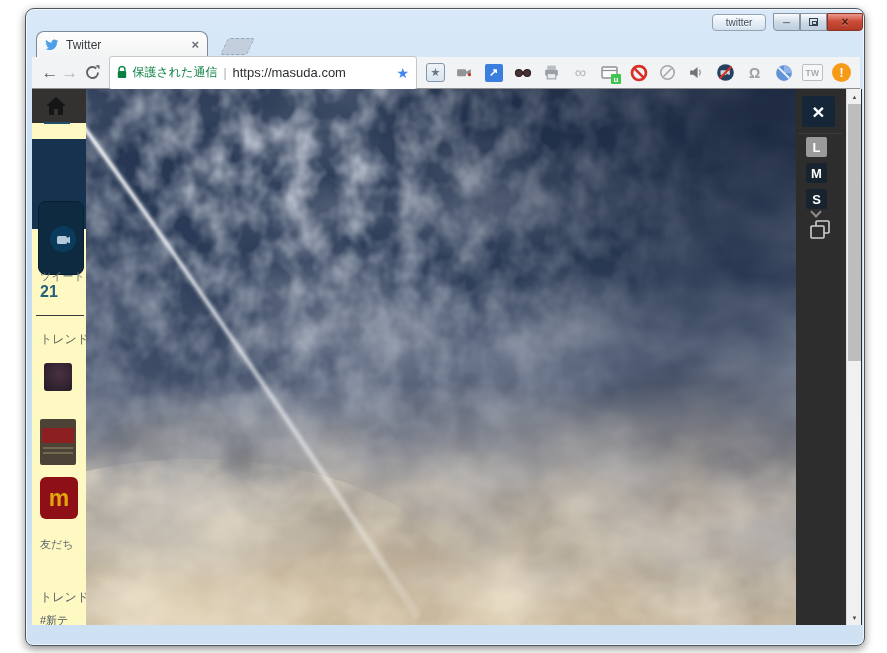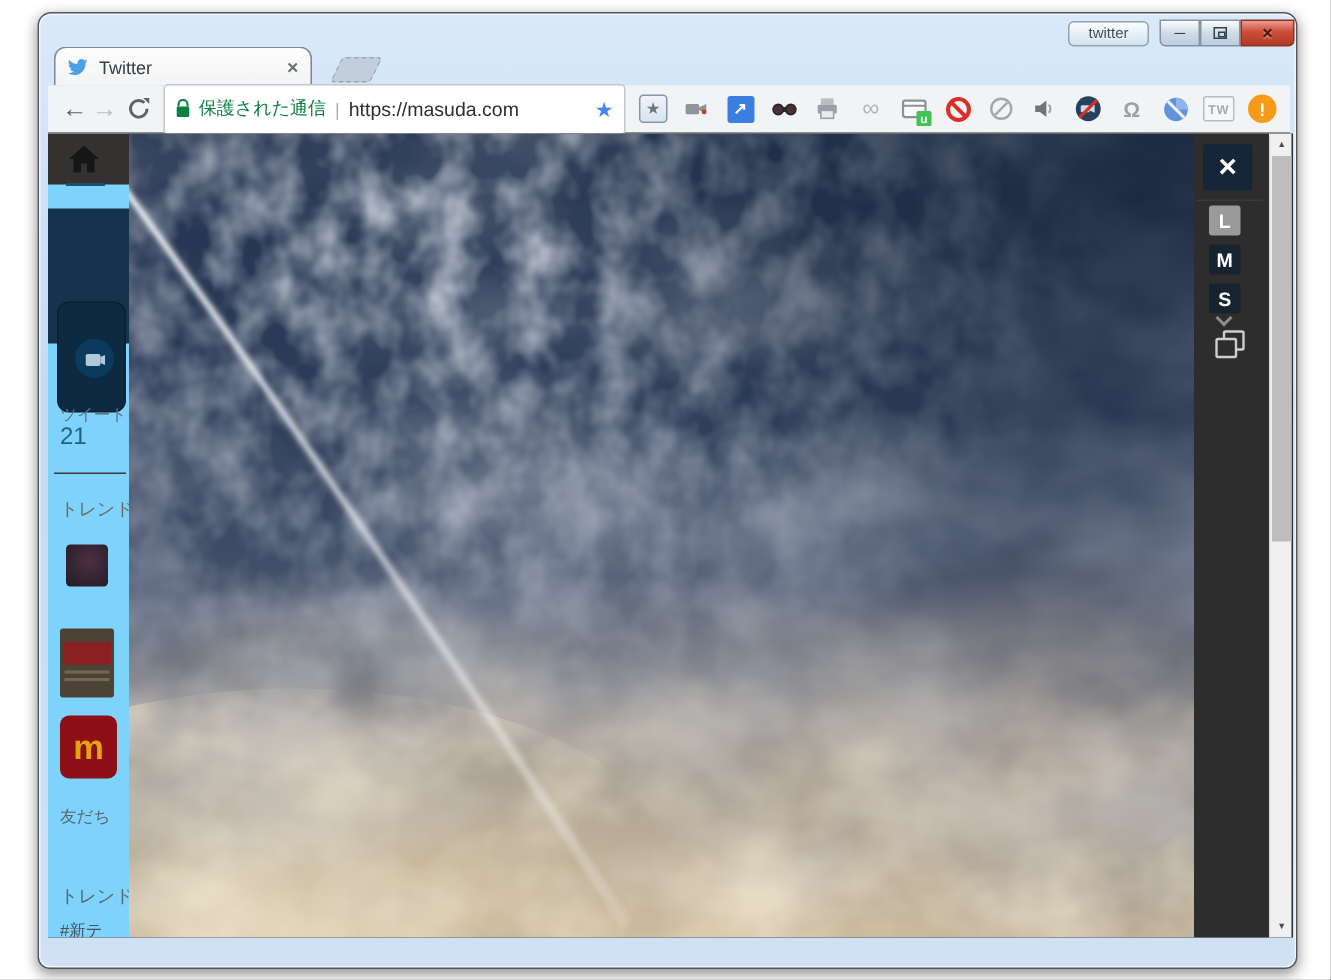--- a/index.html
+++ b/index.html
@@ -80,31 +80,31 @@
   .badge-u { position:absolute; right:-1px; bottom:-1px; width:10px; height:10px; background:#41c452;
     color:#fff; font-size:8px; font-weight:bold; display:flex; align-items:center; justify-content:center;
     border-radius:1px; }
   .menu-alert { width:19px; height:19px; border-radius:50%; background:#f59b18; color:#fff;
     font-weight:bold; font-size:12px; display:flex; align-items:center; justify-content:center; }
 
   
   .content { position:absolute; left:6px; top:80px; width:830px; height:536px; background:#2c2c2c; overflow:hidden; }
 
   
-  .tw-strip { position:absolute; left:0; top:0; width:54px; height:536px; background:#7dd3fc; overflow:hidden; }
+  .tw-strip { position:absolute; left:0; top:0; width:54px; height:536px; background:#fef9c3; overflow:hidden; }
   .tw-topbar { position:absolute; left:0; top:0; width:54px; height:34px; background:#343230; }
   .tw-underline { position:absolute; left:12px; top:33px; width:26px; height:2px; background:#1f4f6d; }
   .tw-banner { position:absolute; left:0; top:50px; width:54px; height:90px; background:#16324e; }
   .tw-avatar-card { position:absolute; left:6px; top:112px; width:46px; height:74px;
     background:#0d2a41; border:1px solid #0a1f30; border-radius:8px; }
   .tw-cam-circle { position:absolute; left:11px; top:24px; width:26px; height:26px; border-radius:50%;
     background:#0b3b5c; display:flex; align-items:center; justify-content:center; }
   .tw-label { position:absolute; left:8px; white-space:nowrap; overflow:hidden; max-width:46px; }
   .tw-tweets-label { top:180px; font-size:11px; color:#67707a; }
-  .tw-tweets-count { top:194px; font-size:16px; color:#24607c; }
+  .tw-tweets-count { top:194px; font-size:16px; color:#24607c;font-weight:bold; }
   .tw-divider { position:absolute; left:4px; top:226px; width:48px; height:1px; background:#3a3a3a; }
   .tw-reco { top:242px; font-size:12px; color:#6b6a5e; }
   .tw-av1 { position:absolute; left:12px; top:274px; width:28px; height:28px; border-radius:3px;
     background:radial-gradient(circle at 55% 40%, #4a3140 0%, #332331 60%, #241a24 100%); }
   .tw-av2 { position:absolute; left:8px; top:330px; width:36px; height:46px; background:#4c4336; border-radius:2px; }
   .tw-av2-band { position:absolute; left:2px; top:9px; width:32px; height:15px; background:#8c1f1f; }
   .tw-av2-line { position:absolute; left:3px; width:30px; height:2px; background:#8d8463; opacity:.6; }
   .tw-av3 { position:absolute; left:8px; top:388px; width:38px; height:42px; background:#8e1016; border-radius:6px;
     display:flex; align-items:center; justify-content:center; }
   .tw-av3-m { color:#e2a50e; font-size:23px; font-weight:bold; line-height:1; }

